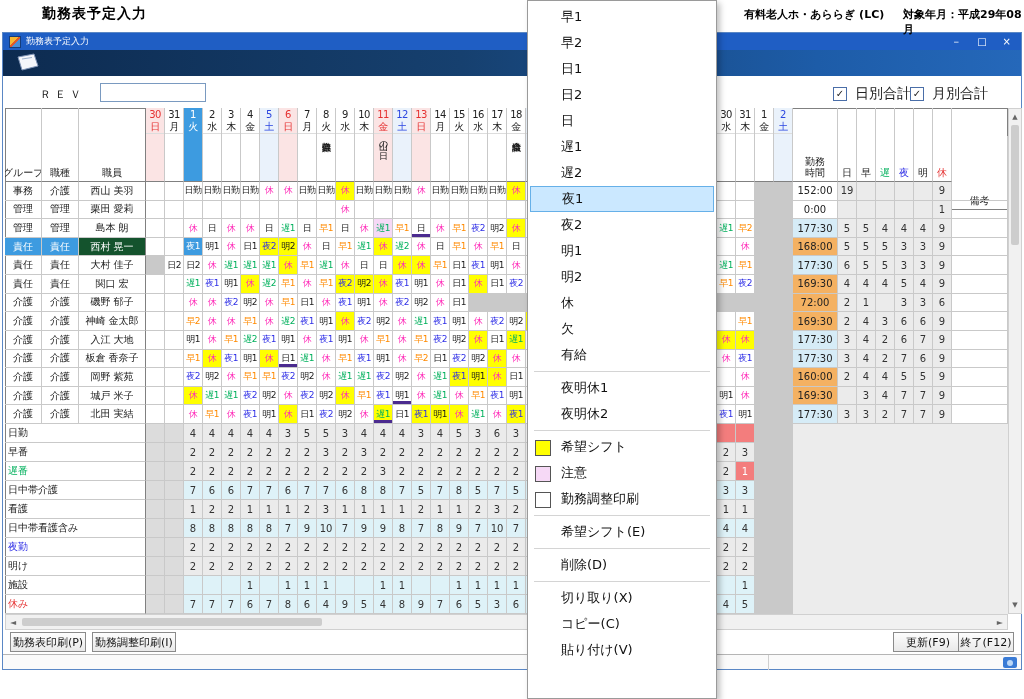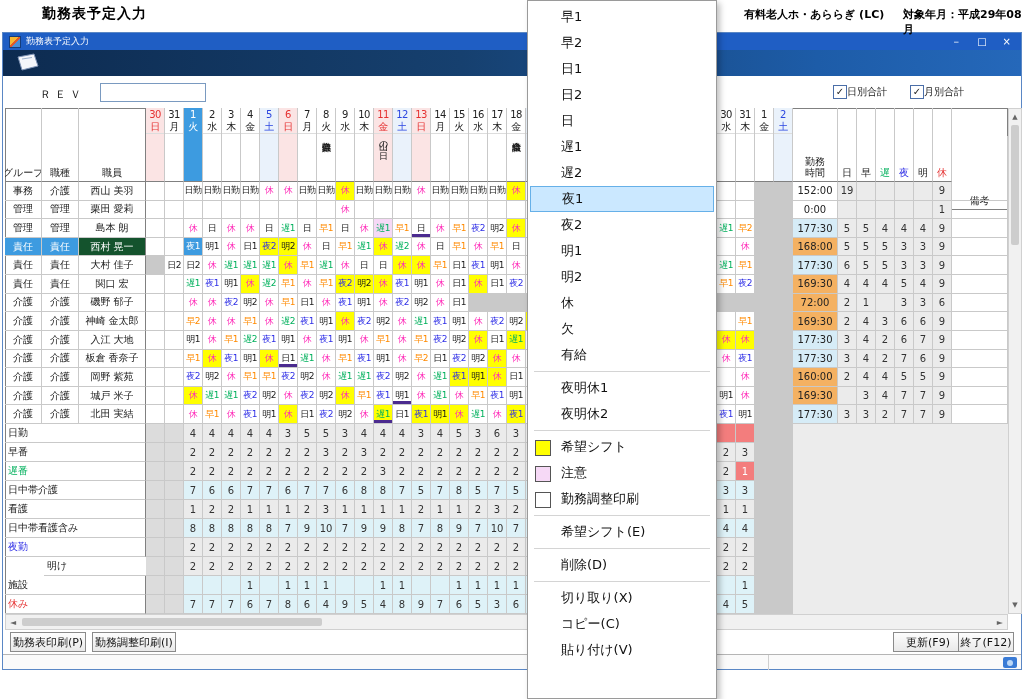--- a/index.html
+++ b/index.html
@@ -14,21 +14,21 @@
   #winctrls{position:absolute;right:10px;top:0;height:17px;display:flex;gap:16px;align-items:center;font-size:10px;color:#fff;}
   #banner{left:3px;top:50px;width:1018px;height:26px;background:linear-gradient(90deg,#0d2b50,#16406f 45%,#1d5ca8 80%,#2568ba);
           color:#fff;display:flex;align-items:center;}
   #banner-title{position:absolute;left:42px;top:5px;font-size:14px;font-weight:bold;letter-spacing:1px;}
   #facility{position:absolute;left:744px;top:7px;font-size:11px;font-weight:bold;}
   #period{position:absolute;left:903px;top:7px;font-size:11px;font-weight:bold;}
   #docicon{position:absolute;left:13px;top:3px;}
   
   #rev-label{left:40px;top:87px;font-size:11px;color:#222;letter-spacing:4px;}
   #rev-input{left:100px;top:83px;width:106px;height:19px;border:1px solid #7a9ac0;background:#fff;font-size:11px;padding:0 3px;}
-  .cbwrap{top:85px;display:flex;align-items:center;gap:0;font-size:10px;color:#222;}
+  .cbwrap{top:85px;display:flex;align-items:center;gap:8px;font-size:14px;color:#222;}
   .cbbox{width:12px;height:12px;border:1px solid #4a6ea8;background:#fff;display:flex;align-items:center;justify-content:center;
          font-size:10px;color:#222;line-height:1;}
   .cbbox::before{content:"\2713";}
   
   #gridwrap{left:5px;top:108px;width:1003px;height:506px;border:1px solid #808080;background:#fff;}
   .cell{position:absolute;box-sizing:border-box;border-right:1px solid #c9c9c9;border-bottom:1px solid #c9c9c9;
         display:flex;align-items:center;justify-content:center;overflow:hidden;white-space:nowrap;
         font-size:9px;letter-spacing:-0.5px;color:#1a1a1a;}
   .hdcell{border-bottom:1px solid #808080;}
   .daynum{position:absolute;left:0;top:0;width:100%;height:26px;text-align:center;font-size:10px;line-height:12px;padding-top:1px;box-sizing:border-box;}
@@ -866,21 +866,21 @@
       <div class="cell numcell" style="left: 469px; top: 538px; width: 19px; height: 19px; background: rgb(235, 235, 235);">2</div>
       <div class="cell numcell" style="left: 488px; top: 538px; width: 19px; height: 19px; background: rgb(235, 235, 235);">2</div>
       <div class="cell numcell" style="left: 507px; top: 538px; width: 19px; height: 19px; background: rgb(235, 235, 235);">2</div>
       <div class="cell numcell" style="left: 526px; top: 538px; width: 19px; height: 19px; background: rgb(235, 235, 235);">3</div>
       <div class="cell " style="left: 545px; top: 538px; width: 172px; height: 19px; background: rgb(235, 235, 235);"></div>
       <div class="cell numcell" style="left: 717px; top: 538px; width: 19px; height: 19px; background: rgb(235, 235, 235);">2</div>
       <div class="cell numcell" style="left: 736px; top: 538px; width: 19px; height: 19px; background: rgb(235, 235, 235);">2</div>
       <div class="cell " style="left: 755px; top: 538px; width: 19px; height: 19px; background: rgb(201, 201, 201);"></div>
       <div class="cell " style="left: 774px; top: 538px; width: 19px; height: 19px; background: rgb(201, 201, 201);"></div>
       <div class="cell " style="left: 793px; top: 538px; width: 215px; height: 19px; background: rgb(236, 236, 236); border-right: 0px; border-bottom: 0px;"></div>
-      <div class="cell " style="left: 5px; top: 557px; width: 141px; height: 19px; justify-content: flex-start; padding-left: 3px; font-size: 10px; letter-spacing: 0px; border-right: 1px solid rgb(128, 128, 128); color: rgb(34, 34, 34); margin-left: 39px;">明け</div>
+      <div class="cell " style="left: 5px; top: 557px; width: 141px; height: 19px; justify-content: flex-start; padding-left: 3px; font-size: 10px; letter-spacing: 0px; border-right: 1px solid rgb(128, 128, 128); color: rgb(34, 34, 34);">明け</div>
       <div class="cell " style="left: 146px; top: 557px; width: 19px; height: 19px; background: rgb(220, 220, 220);"></div>
       <div class="cell " style="left: 165px; top: 557px; width: 19px; height: 19px; background: rgb(220, 220, 220);"></div>
       <div class="cell numcell" style="left: 184px; top: 557px; width: 19px; height: 19px; background: rgb(235, 235, 235);">2</div>
       <div class="cell numcell" style="left: 203px; top: 557px; width: 19px; height: 19px; background: rgb(235, 235, 235);">2</div>
       <div class="cell numcell" style="left: 222px; top: 557px; width: 19px; height: 19px; background: rgb(235, 235, 235);">2</div>
       <div class="cell numcell" style="left: 241px; top: 557px; width: 19px; height: 19px; background: rgb(235, 235, 235);">2</div>
       <div class="cell numcell" style="left: 260px; top: 557px; width: 19px; height: 19px; background: rgb(235, 235, 235);">2</div>
       <div class="cell numcell" style="left: 279px; top: 557px; width: 19px; height: 19px; background: rgb(235, 235, 235);">2</div>
       <div class="cell numcell" style="left: 298px; top: 557px; width: 19px; height: 19px; background: rgb(235, 235, 235);">2</div>
       <div class="cell numcell" style="left: 317px; top: 557px; width: 19px; height: 19px; background: rgb(235, 235, 235);">2</div>

